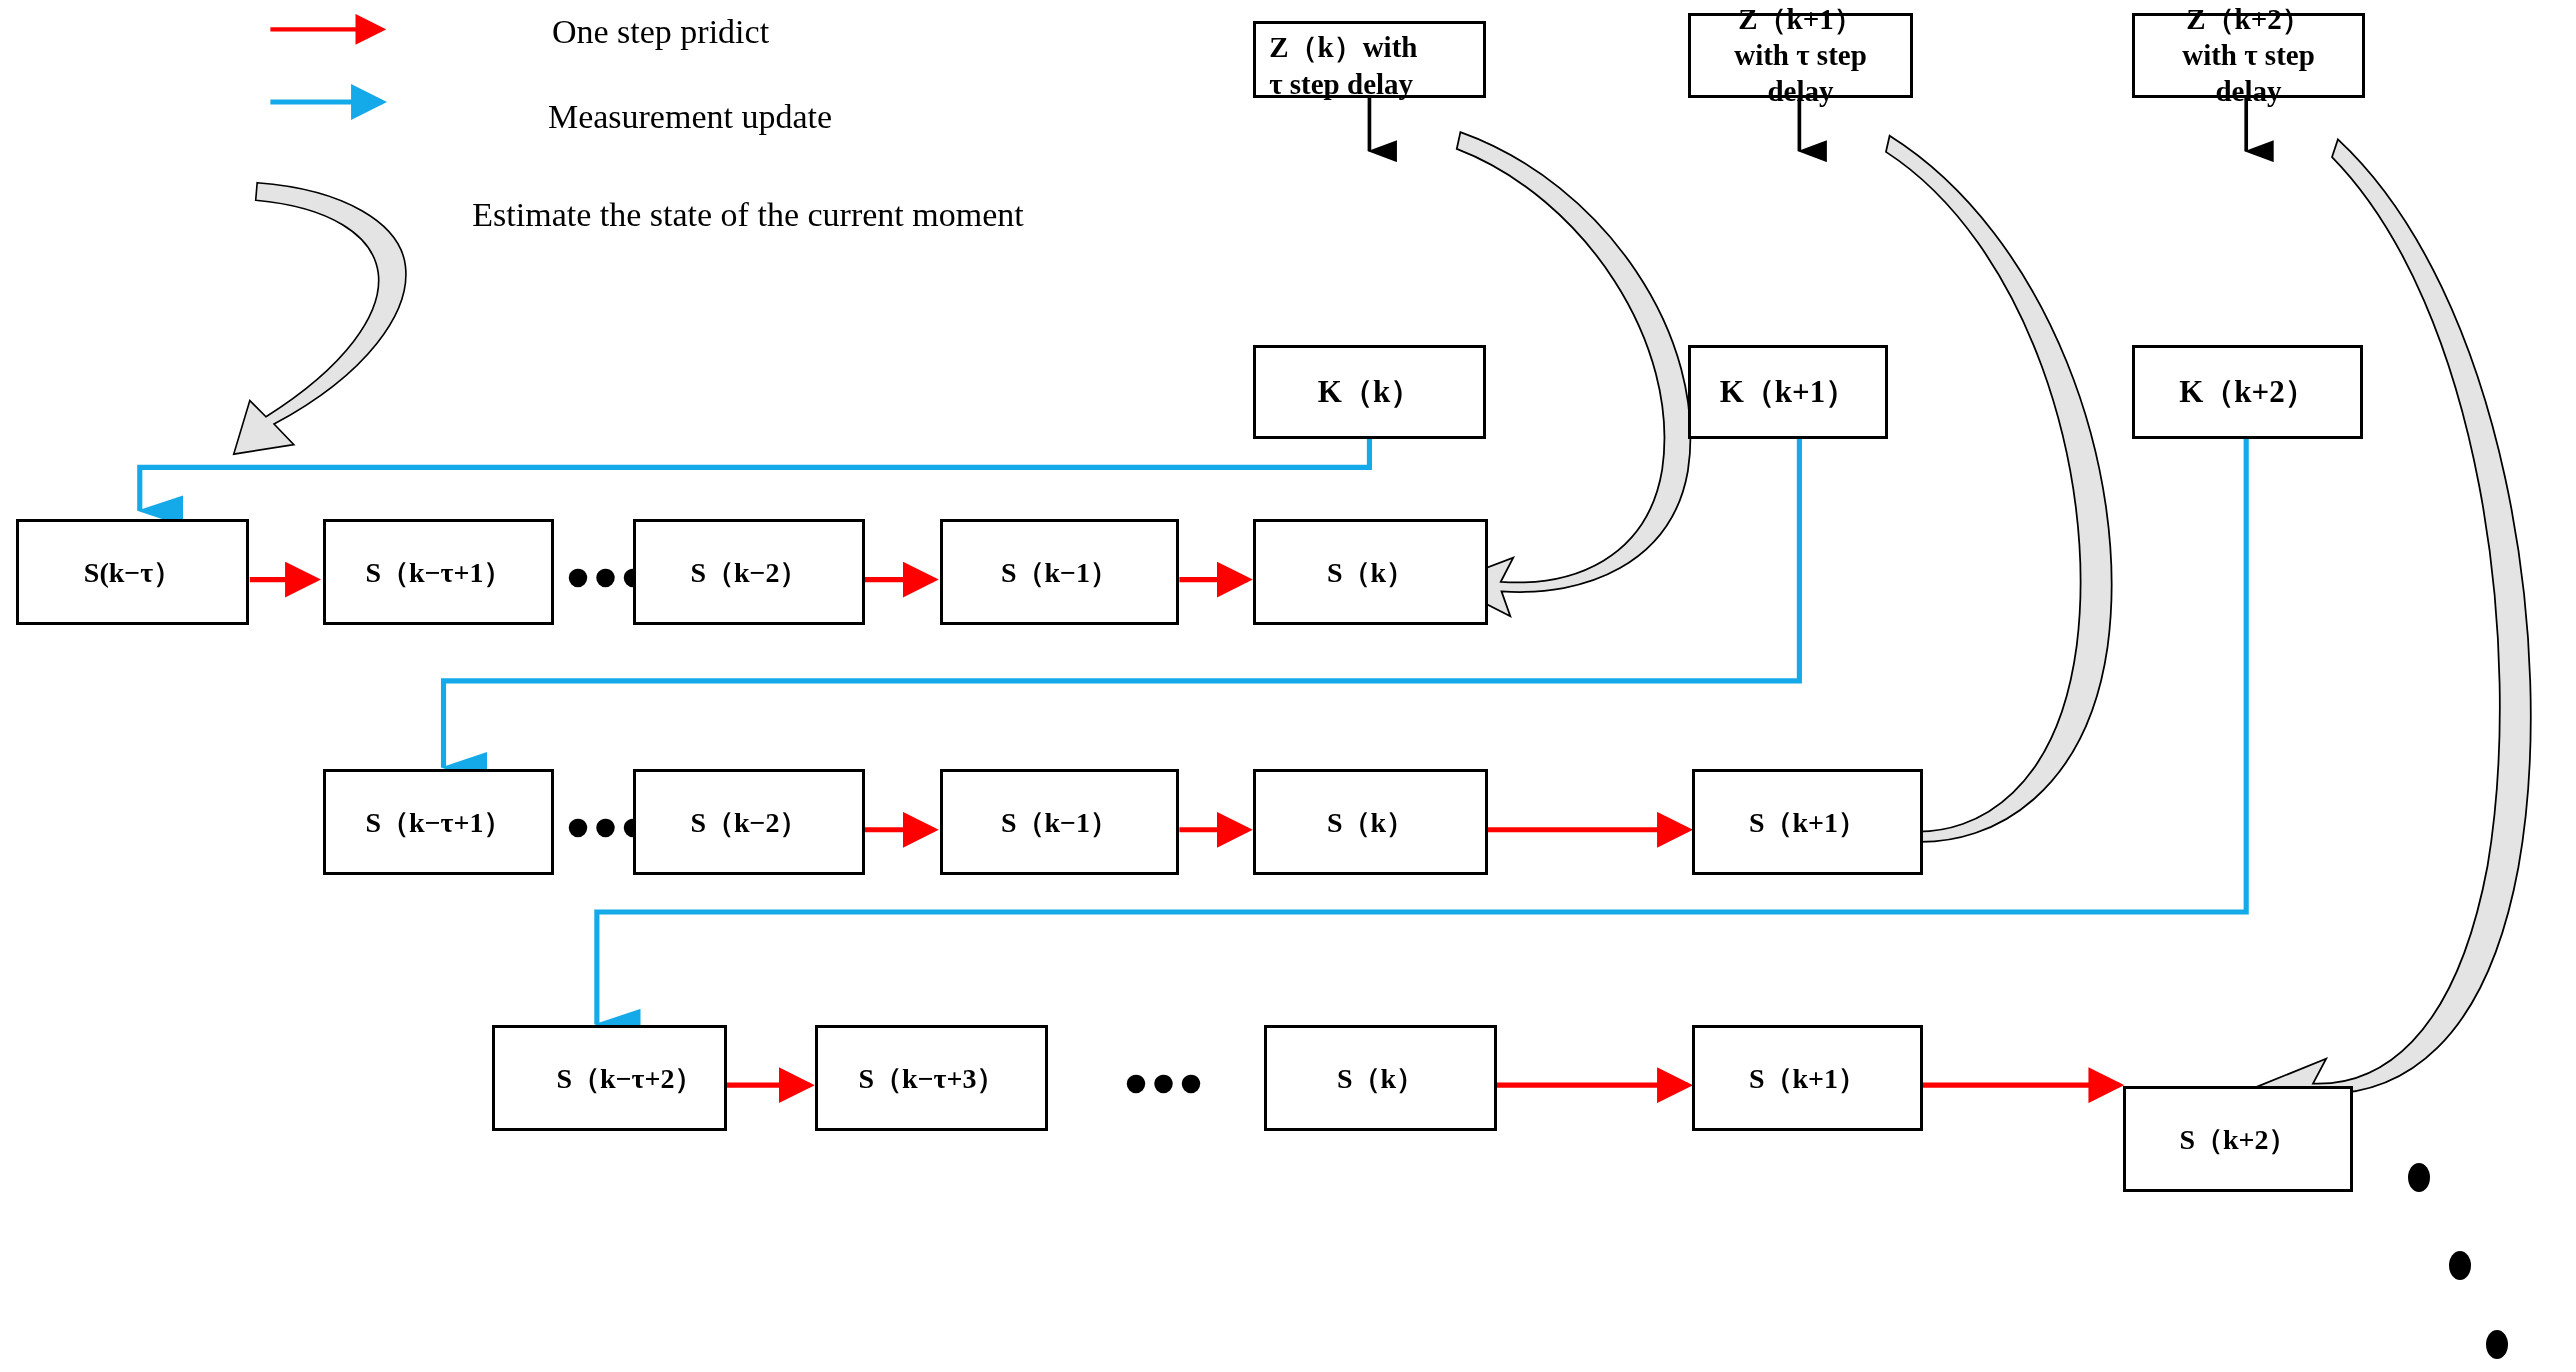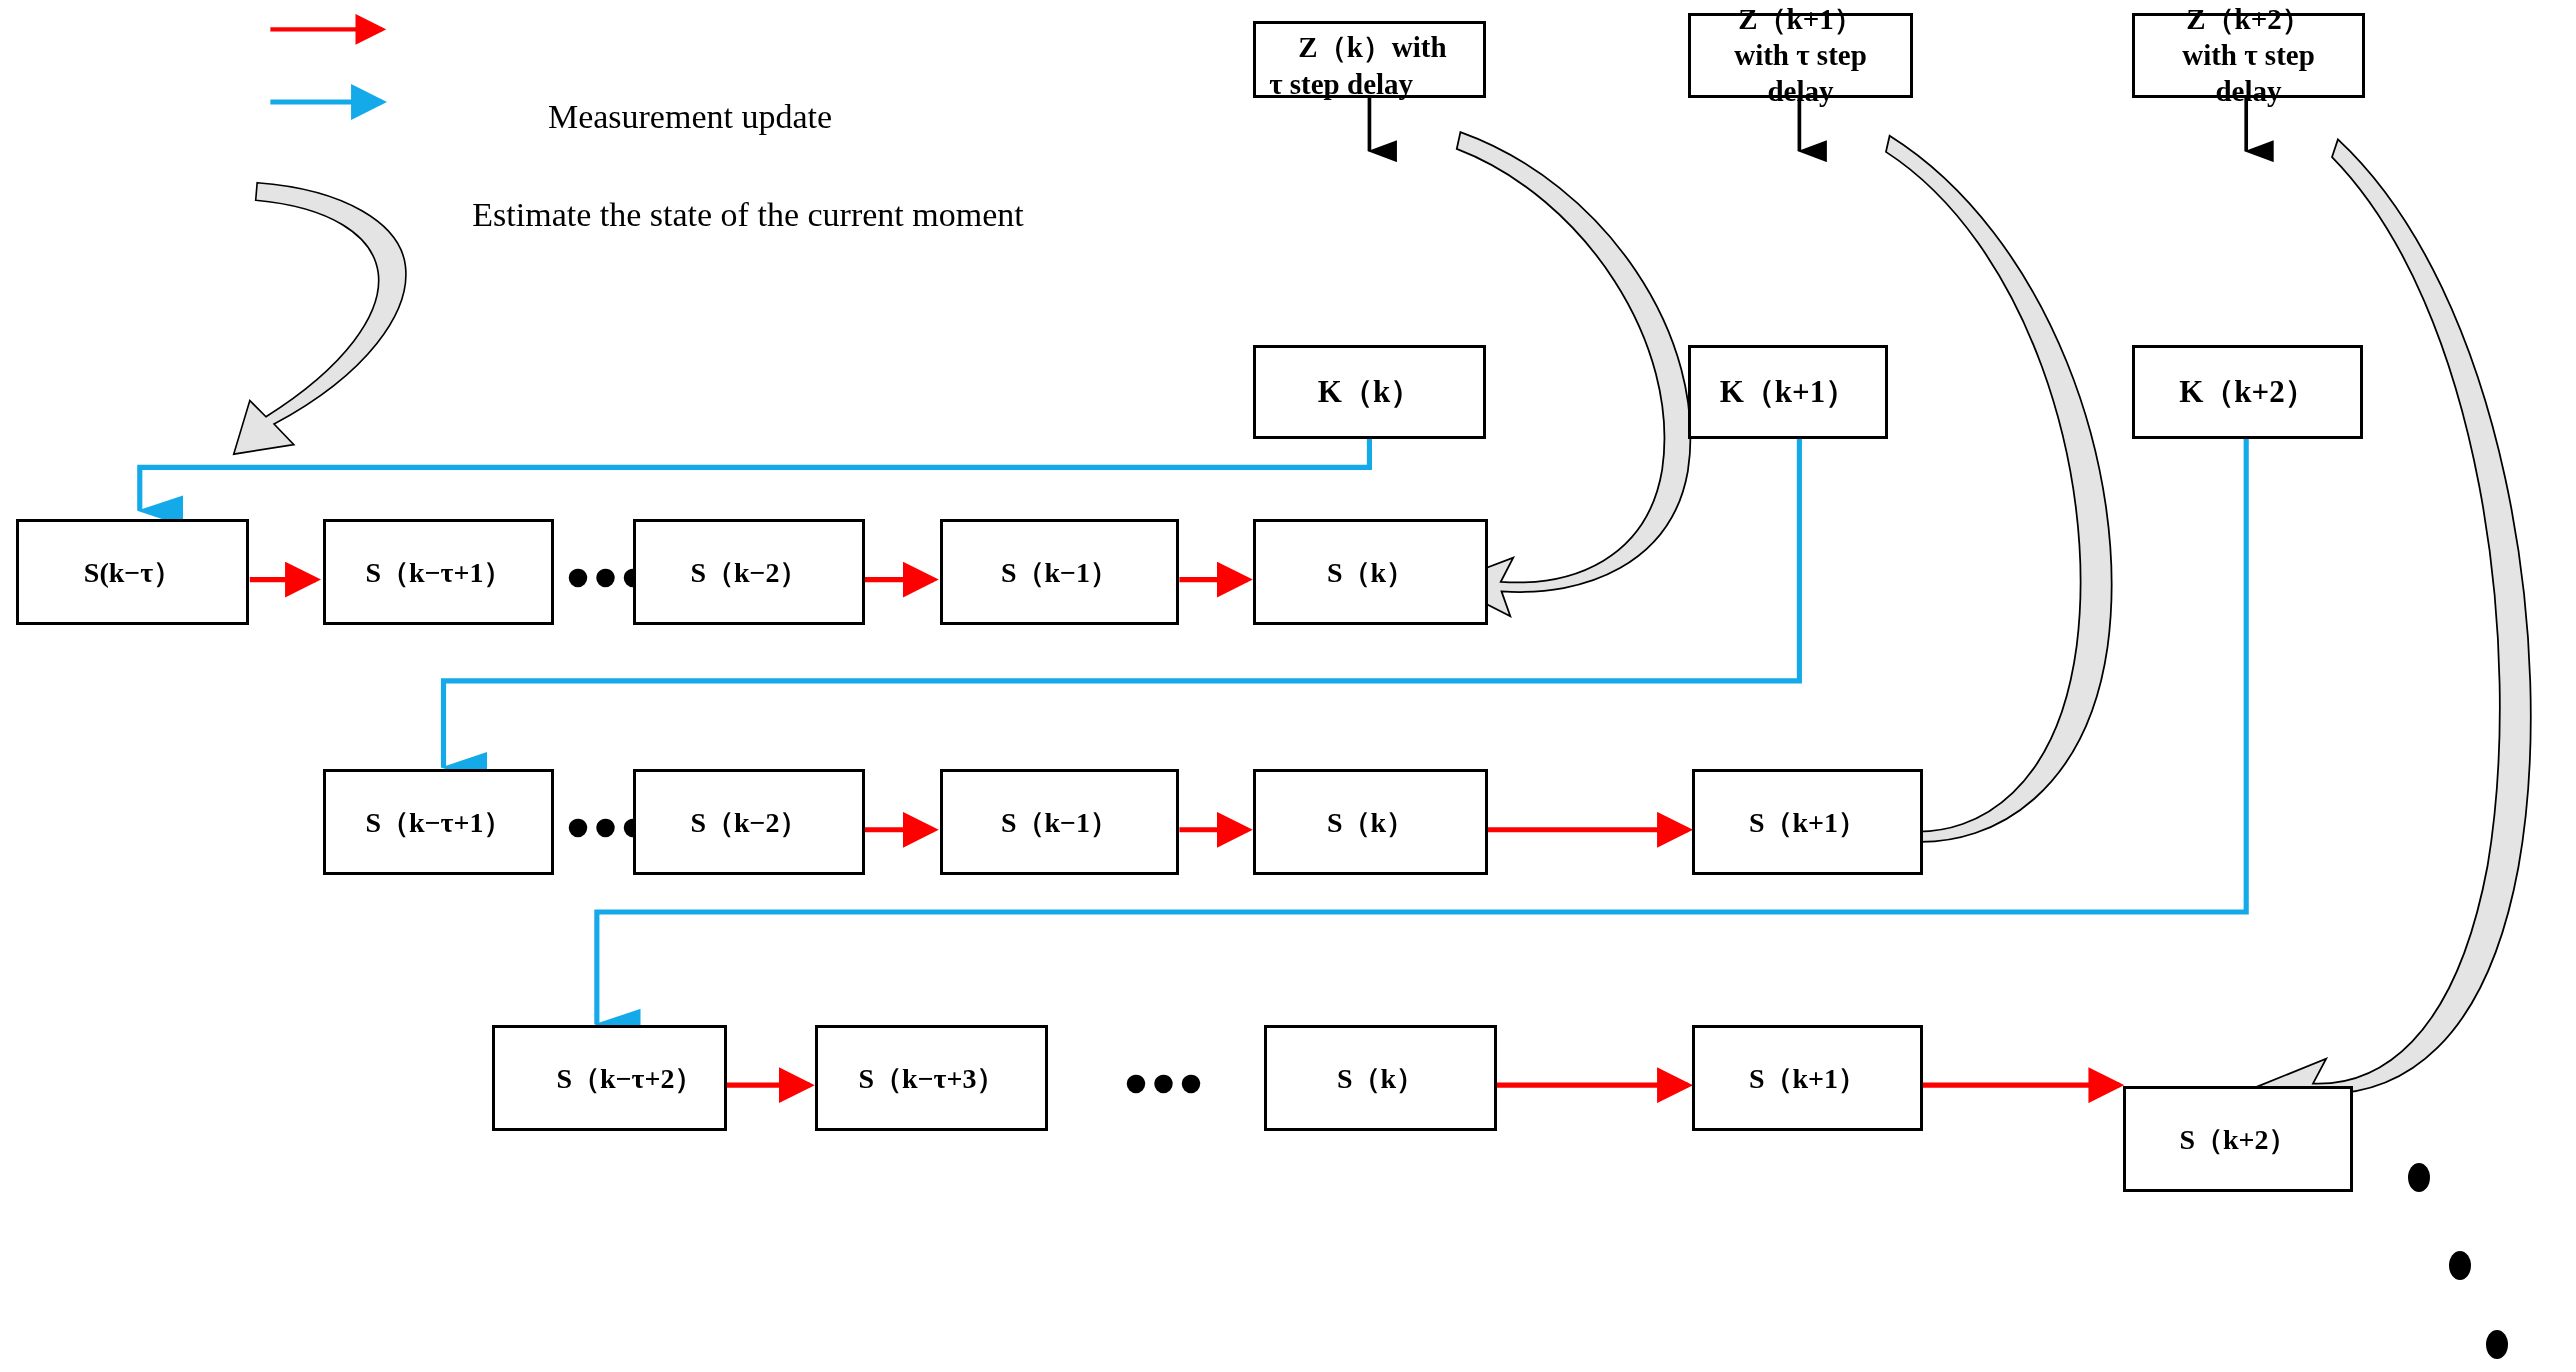--- a/index.html
+++ b/index.html
@@ -151,28 +151,29 @@
                C 2725,1155 2845,1070 2872,882 C 2905,640 2790,320 2575,185 Z" fill="#e4e4e4" stroke="#000000" stroke-width="2.4"></path>
     </g>
 
     <g>
       <path d="M 3178,214 C 3380,420 3440,880 3390,1180 C 3345,1420 3240,1480 3152,1477
                L 3170,1443 L 3076,1481 L 3166,1525 L 3153,1491
                C 3275,1497 3388,1420 3432,1182 C 3486,880 3412,400 3186,190 Z" fill="#e4e4e4" stroke="#000000" stroke-width="2.4"></path>
     </g>
   </svg>
 
+  <div class="legend-label" style="left:455px; top:8.8px; width:411px;">One step pridict</div>
 
   <div class="legend-label" style="left:455px; top:94px; width:470px;">Measurement update</div>
 
   <div class="legend-label" style="left:440px; top:192px; width:616px;">Estimate the state of the current moment</div>
 
   <div class="node z-box" style="left:1253px; top:20.5px; width:233px; height:77px; align-items:flex-start;">
     <div style="width:100%;">
-      <div style="text-align:center; padding-left:5.9px;">Z（k）with</div>
+      <div style="text-align:left; padding-left:5.9px;">Z（k）with</div>
       <div style="text-align:left; padding-left:5.9px;">τ step delay</div>
     </div>
   </div>
 
   <div class="node z-box" style="left:1688px; top:12.5px; width:225px; height:85px;">
     <div style="width:100%;">
       <div>Z（k+1）</div>
       <div>with τ step</div>
       <div>delay</div>
     </div>

